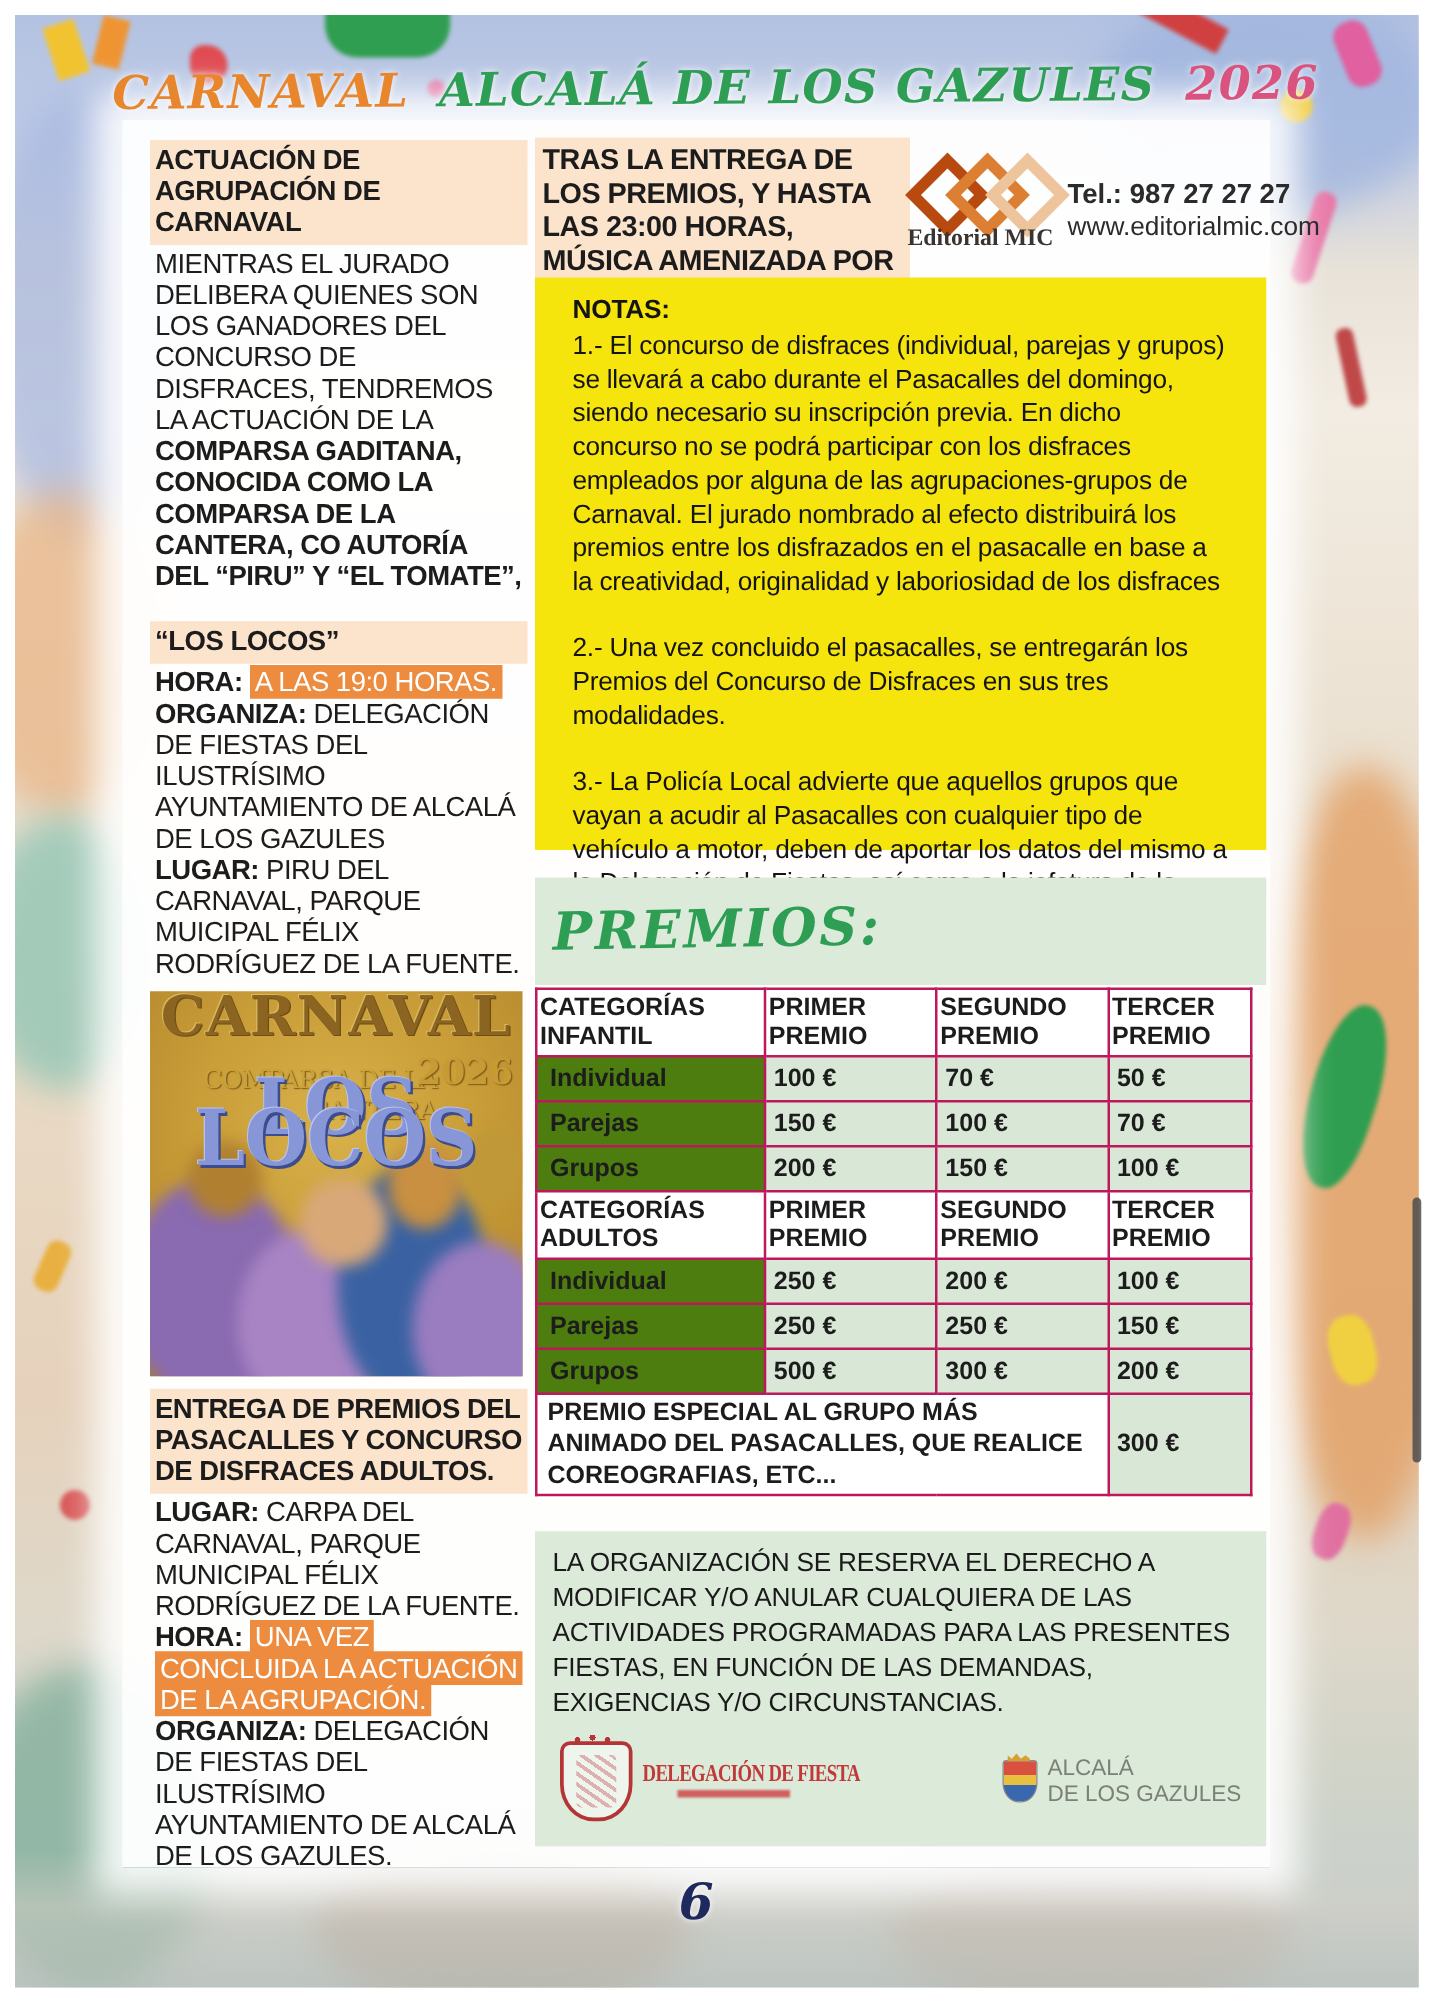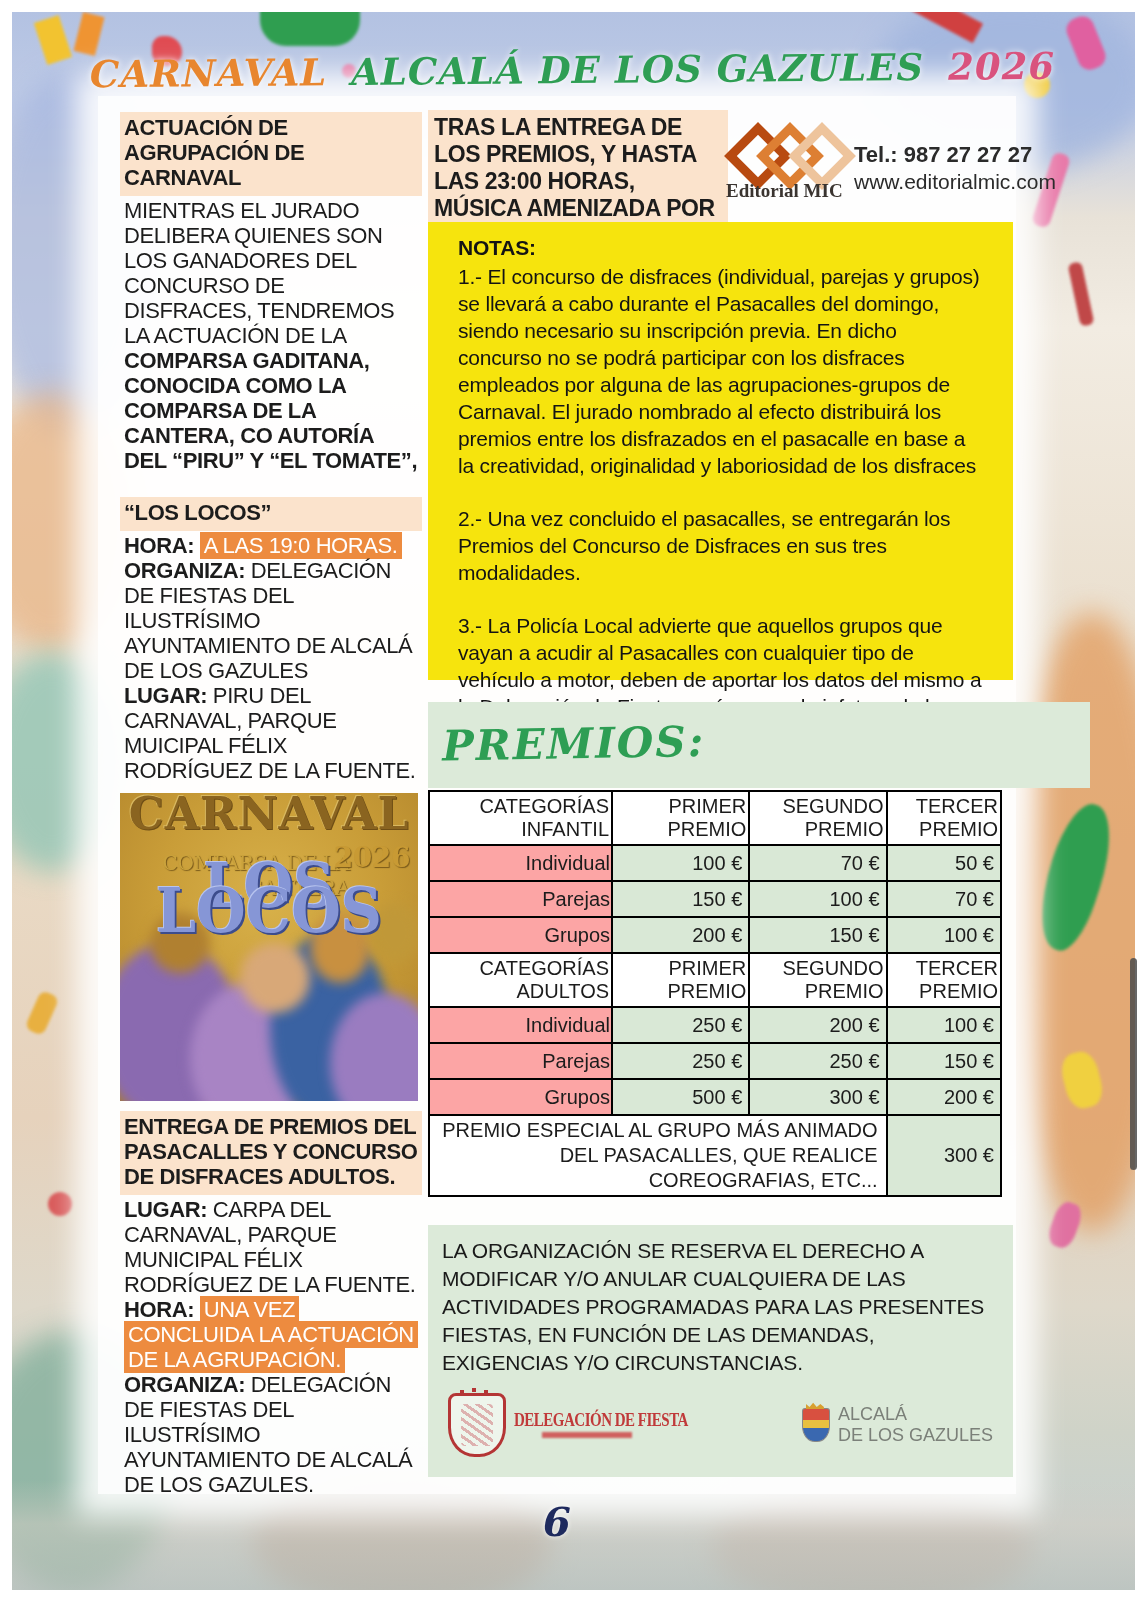--- a/index.html
+++ b/index.html
@@ -78,34 +78,34 @@
   .ed-tel{font-weight:bold;font-size:22px;}
   .ed-web{font-size:21px;margin-top:2px;}
 
   .notas{position:absolute;left:428px;top:222px;width:585px;height:458px;
     background:#f6e40d;box-sizing:border-box;padding:12px 30px;
     font-size:21px;line-height:27px;letter-spacing:-.2px;color:#141414;}
   .notas .nt{font-weight:bold;margin-bottom:2px;}
   .notas p{margin:0 0 0 0;}
   .notas .sp{height:26px;}
 
-  .premios-band{position:absolute;left:428px;top:702px;width:662px;height:86px;
+  .premios-band{position:absolute;left:428px;top:702px;width:585px;height:86px;
     background:#dcead9;}
   .premios-script{
     font-family:"DejaVu Serif", serif;font-style:italic;font-weight:bold;
     font-size:42px;color:#2e9e54;padding:14px 0 0 14px;transform:rotate(-1deg);
     letter-spacing:2px;}
 
   table.premios{position:absolute;left:428px;top:790px;width:574px;
     border-collapse:collapse;table-layout:fixed;}
-  table.premios td{border:2px solid #000000;text-align:right;
-    font-weight:normal;box-sizing:border-box;}
+  table.premios td{border:2px solid #be185d;text-align:left;
+    font-weight:bold;box-sizing:border-box;}
   td.hcell{background:#ffffff;font-size:20px;line-height:23px;height:54px;padding:2px;}
   td.dcell{background:#d9e8d6;font-size:20px;height:36px;padding:2px 6px;}
-  td.rlabel{background:#fca5a5;font-size:20px;text-align:left;padding-left:26px;}
+  td.rlabel{background:#4d7c0f;font-size:20px;text-align:left;padding-left:10px;}
   td.scell{background:#ffffff;font-size:20px;line-height:25px;height:78px;padding:2px 8px;}
 
   .disclaimer-panel{position:absolute;left:428px;top:1225px;width:585px;height:252px;
     background:#dcead9;box-sizing:border-box;padding:12px 14px 0 14px;}
   .disclaimer-text{font-size:21px;line-height:28px;letter-spacing:-.2px;color:#1a1a1a;}
   .logos-row{display:flex;justify-content:space-between;align-items:center;
     margin-top:16px;padding:0 6px;}
   .logo-item{display:flex;align-items:center;gap:8px;}
   .shield-red{width:52px;height:58px;border:3px solid #b43535;border-radius:8px 8px 46% 46%;
     position:relative;background:rgba(255,255,255,.5);}

